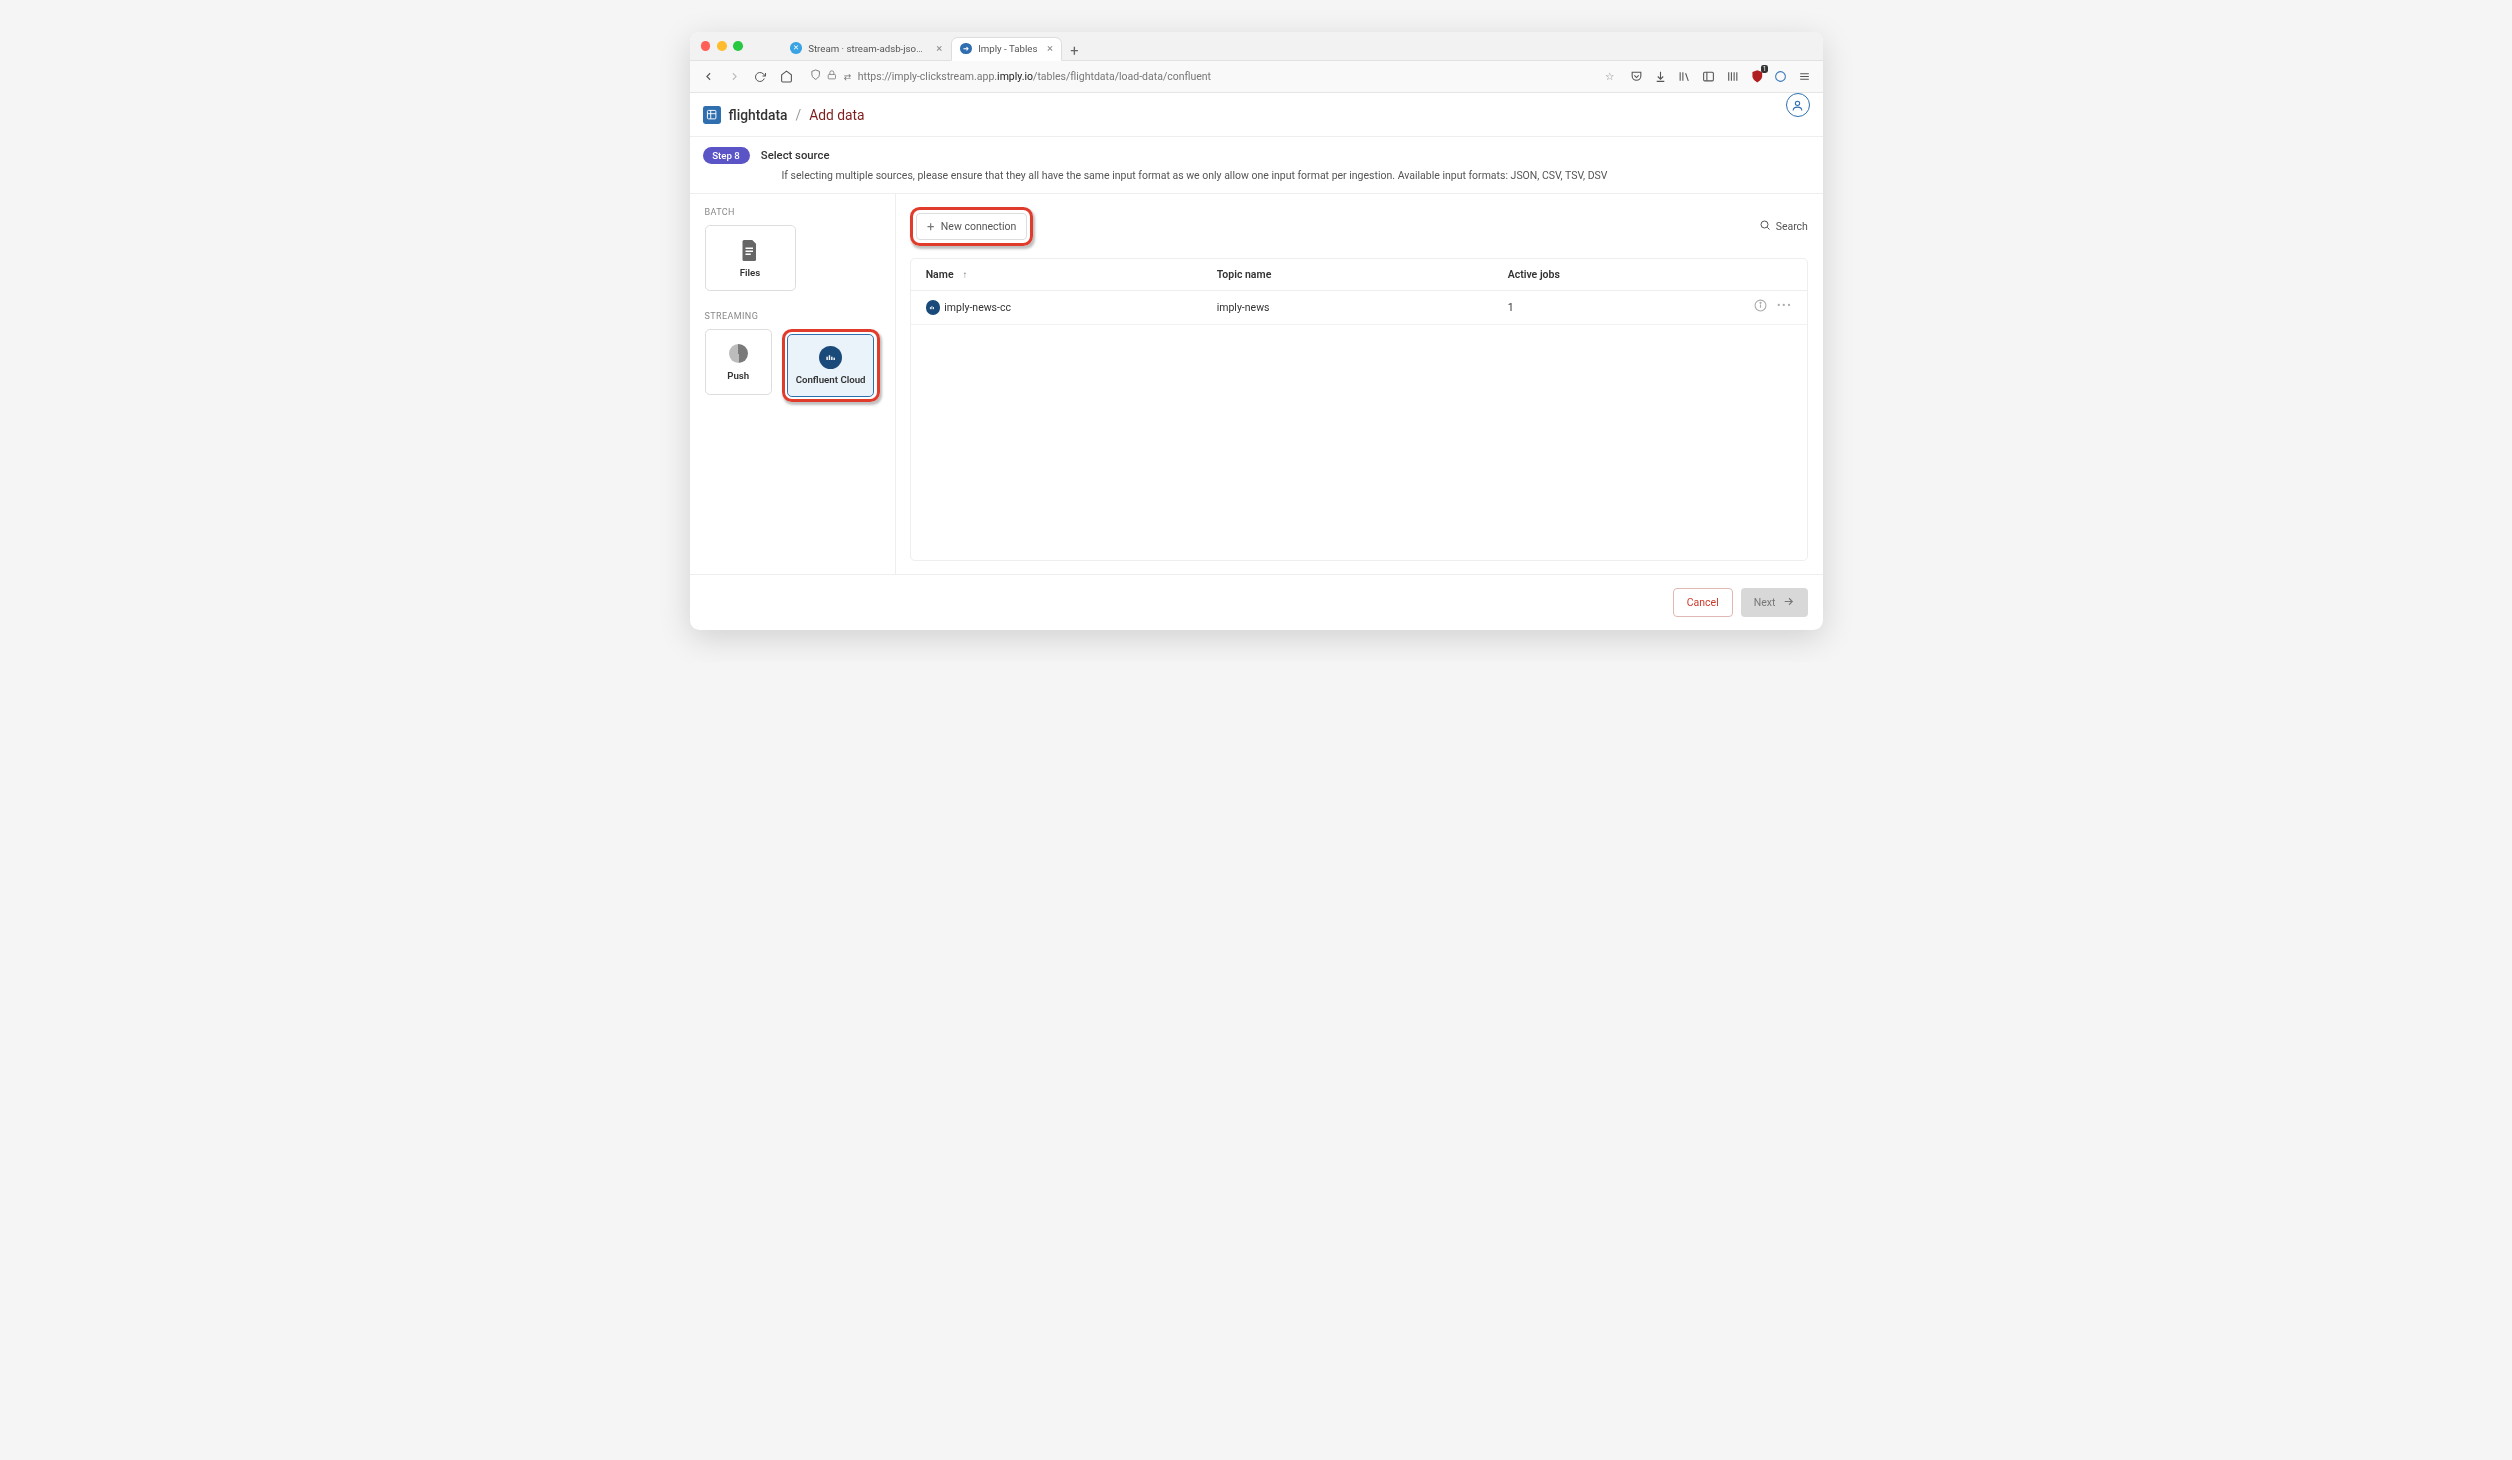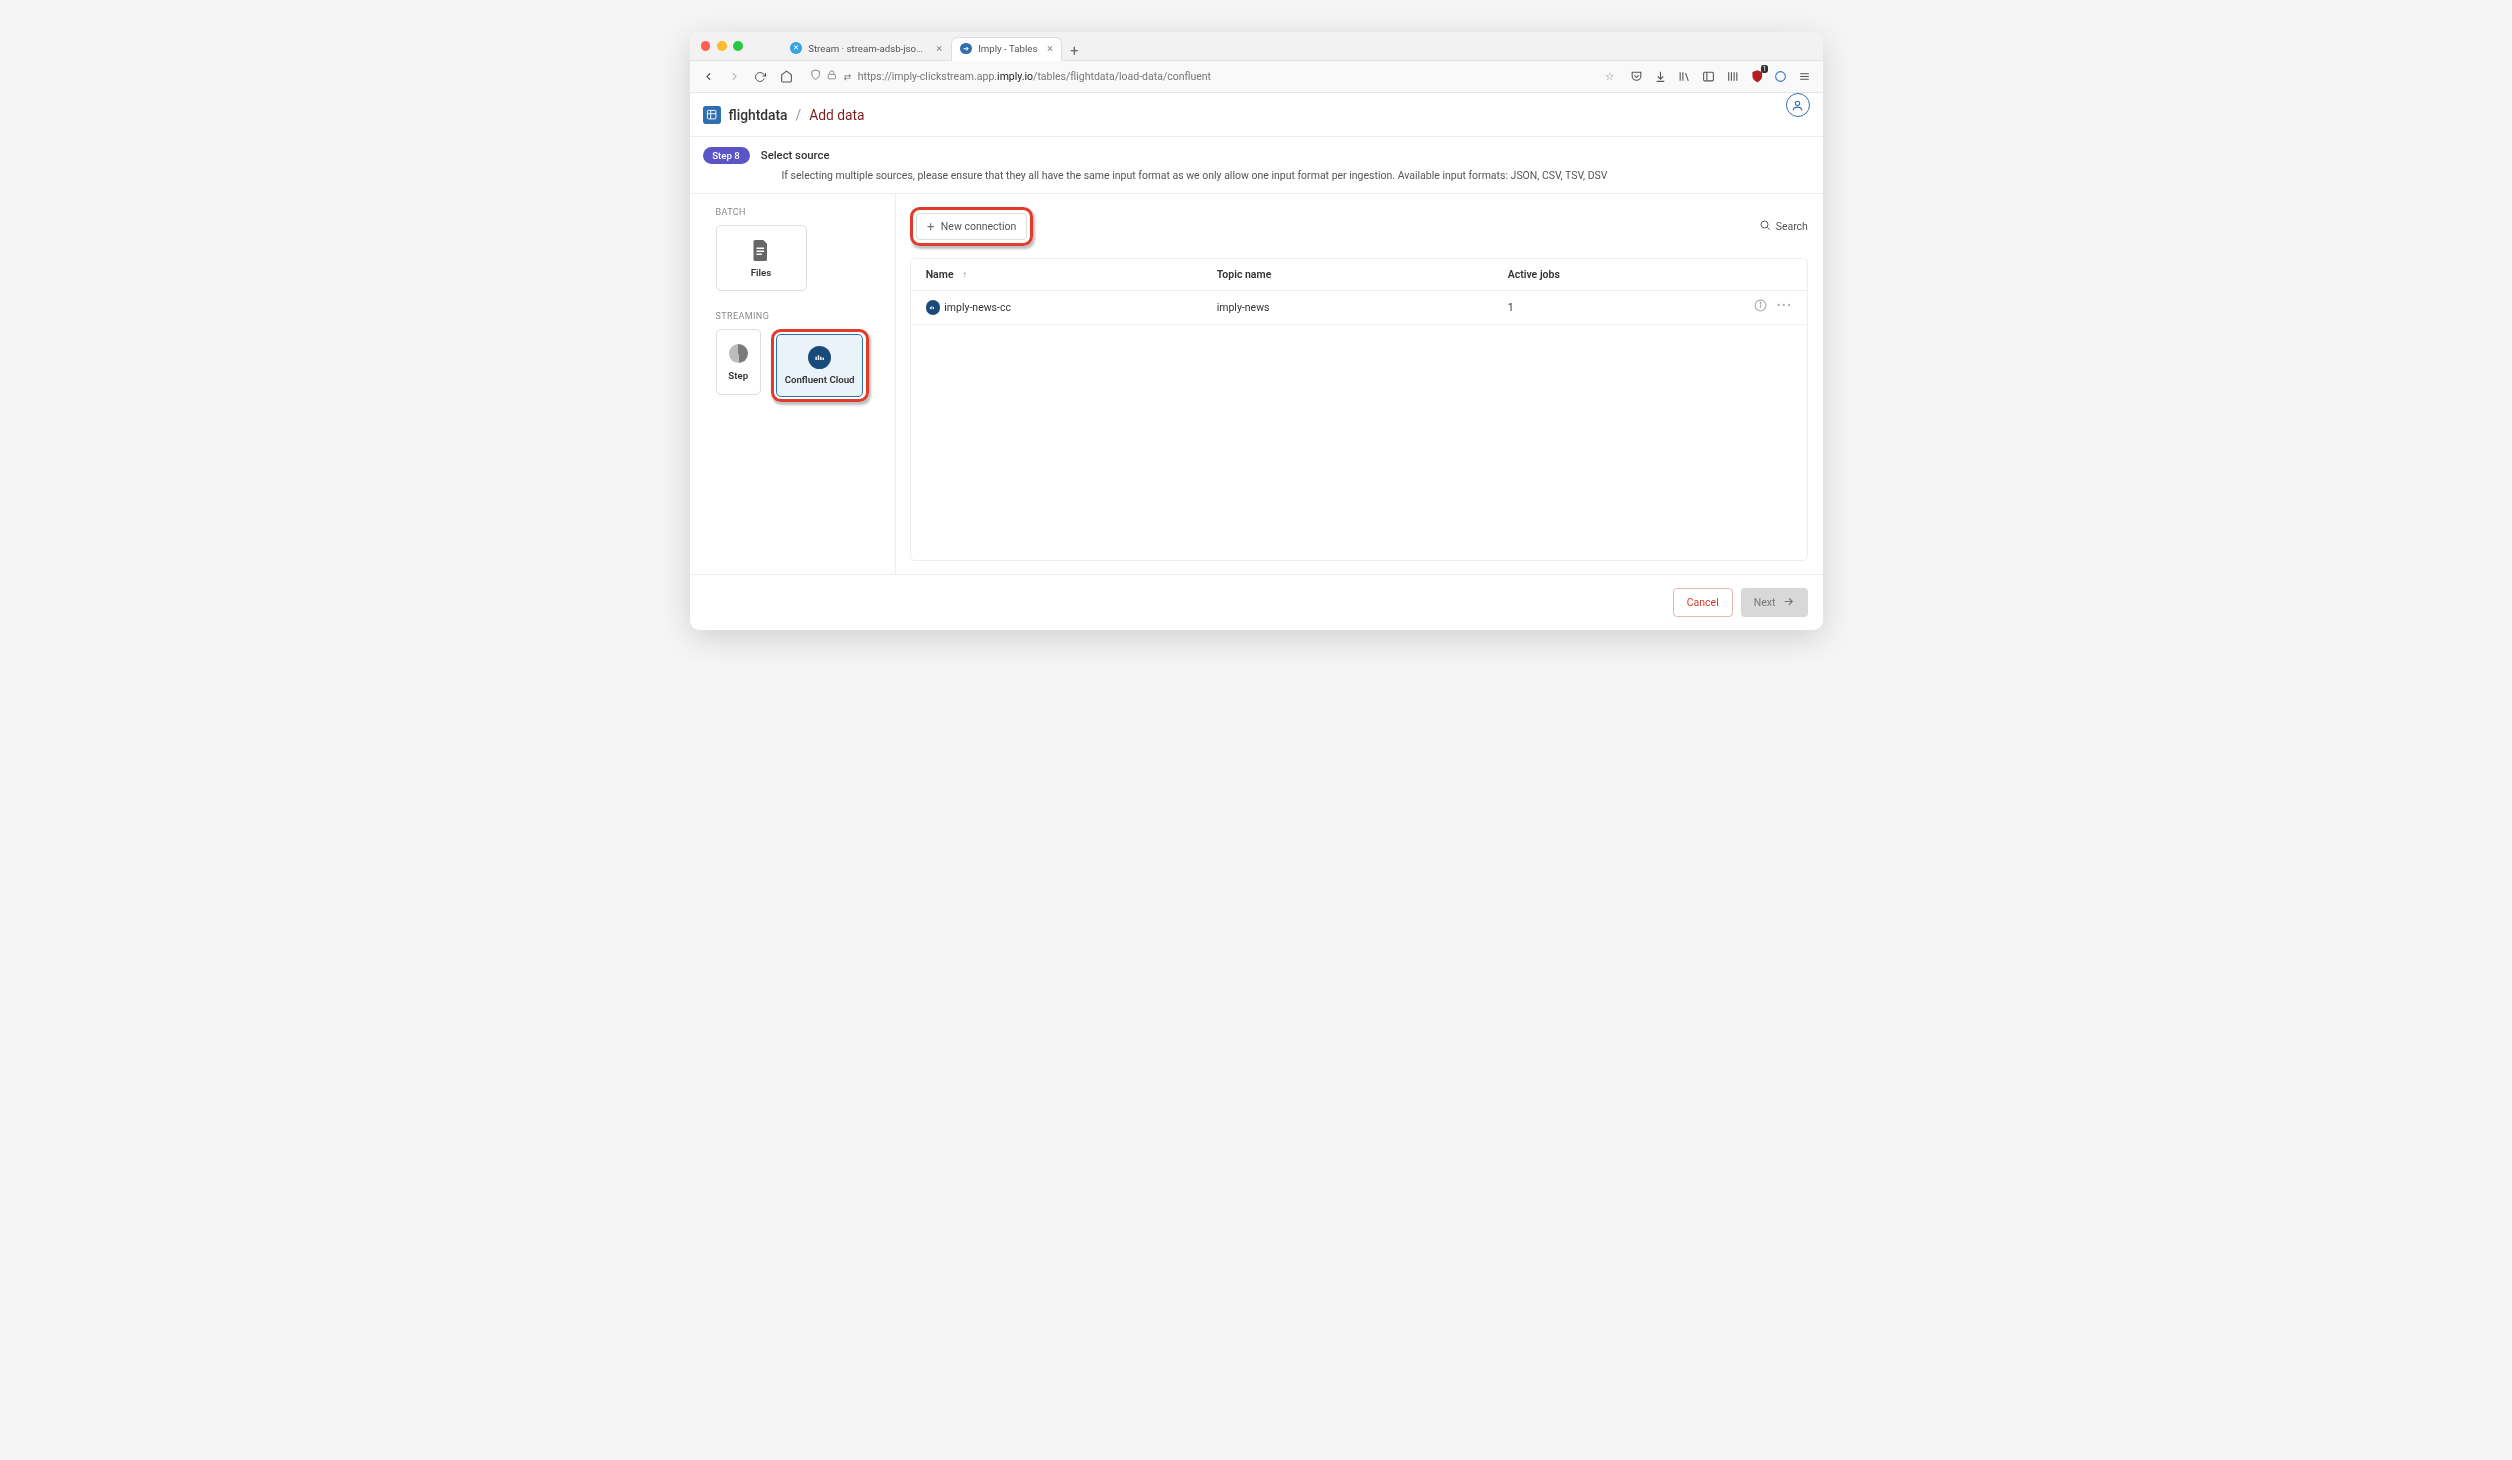--- a/index.html
+++ b/index.html
@@ -87,21 +87,21 @@
   .stepbar { padding: 9.7px 13px 11.3px; border-bottom:0.8px solid #eee; }
   .step-row { display:flex; align-items:center; gap:11.3px; }
   .step-chip {
     background:#5b54c7; color:#fff; font-size:9.7px;
     padding:3.2px 9.7px; border-radius:9.7px; font-weight:500;
   }
   .step-title { font-weight:500; font-size:11.3px; color:#333; }
   .step-desc { margin-top:4.9px; margin-left: 79px; font-size:10.5px; color:#555; }
   
   .main { display:flex; min-height: 380px; }
-  .sidebar { width: 206px; border-right:0.8px solid #eee; padding: 13px 26px; }
+  .sidebar { width: 206px; border-right:0.8px solid #eee; padding: 13px 15px; }
   .sb-section-label { font-size:9px; color:#888; letter-spacing:0.4px; margin-bottom:8px; }
   .card-row { display:flex; gap:9.7px; margin-bottom:19.4px; }
   .source-card {
     width:91px; height:66px; border:0.8px solid #ddd; border-radius:4.9px;
     display:flex; flex-direction:column; align-items:center; justify-content:center;
     gap:4.9px; font-size:9.7px; color:#333; background:#fff; cursor:default;
   }
   .source-card .icon { width:23px;height:23px;display:flex;align-items:center;justify-content:center;color:#555; }
   .source-card.selected { border:1.6px solid #2f6fb0; background:#eaf2fa; }
   .highlight-wrap {
@@ -319,21 +319,21 @@
           </div>
           <span style="font-weight:600;">Files</span>
         </div>
       </div>
       <div class="sb-section-label">STREAMING</div>
       <div class="card-row">
         <div class="source-card">
           <div class="icon">
             <div class="push-swirl"></div>
           </div>
-          <span style="font-weight:600;">Step</span>
+          <span style="font-weight:600;">Push</span>
         </div>
         <div class="highlight-wrap">
           <div class="source-card selected" style="width:87px;height:63px;">
             <div class="confluent-badge">
               <svg width="11.3" height="11.3" viewBox="0 0 24 24" fill="#fff">
                   <rect x="3" y="10" width="3" height="7"></rect>
                   <rect x="8" y="7" width="3" height="10"></rect>
                   <rect x="13" y="10" width="3" height="7"></rect>
                   <rect x="18" y="12" width="3" height="5"></rect>
                 </svg>

